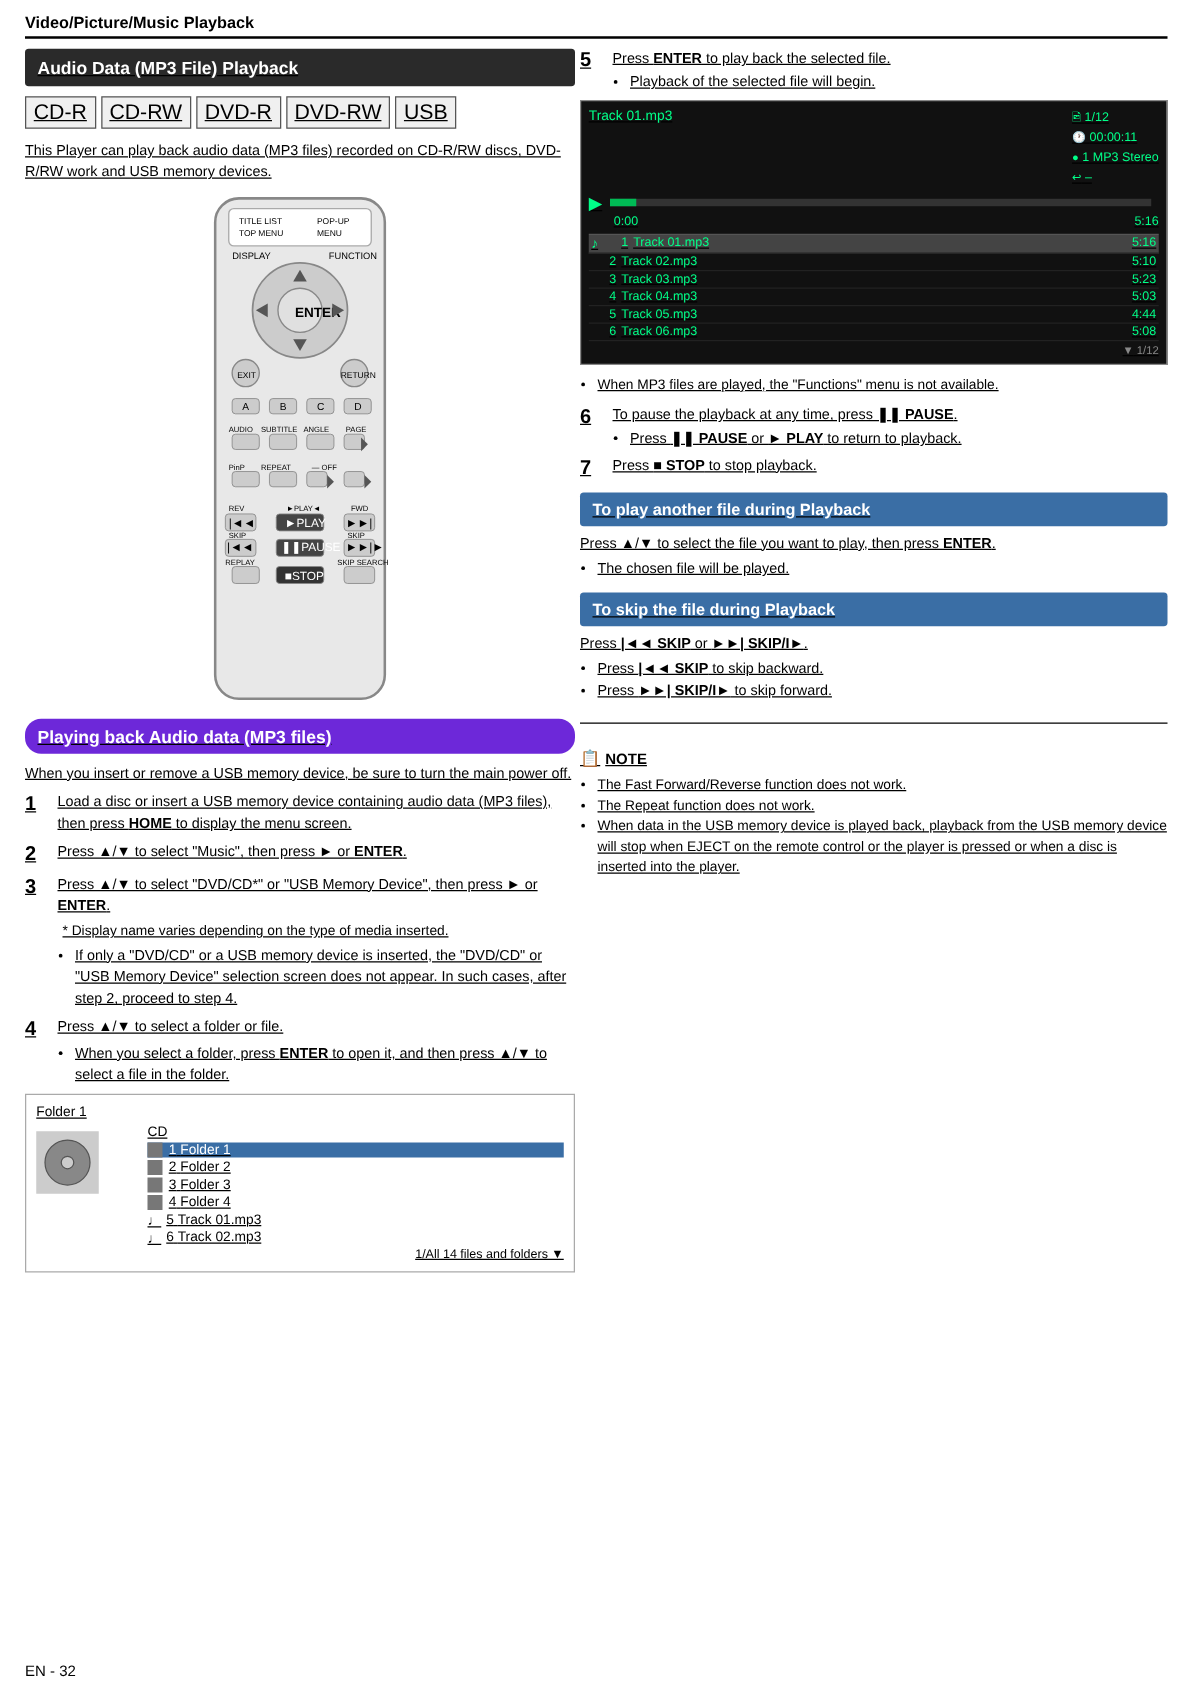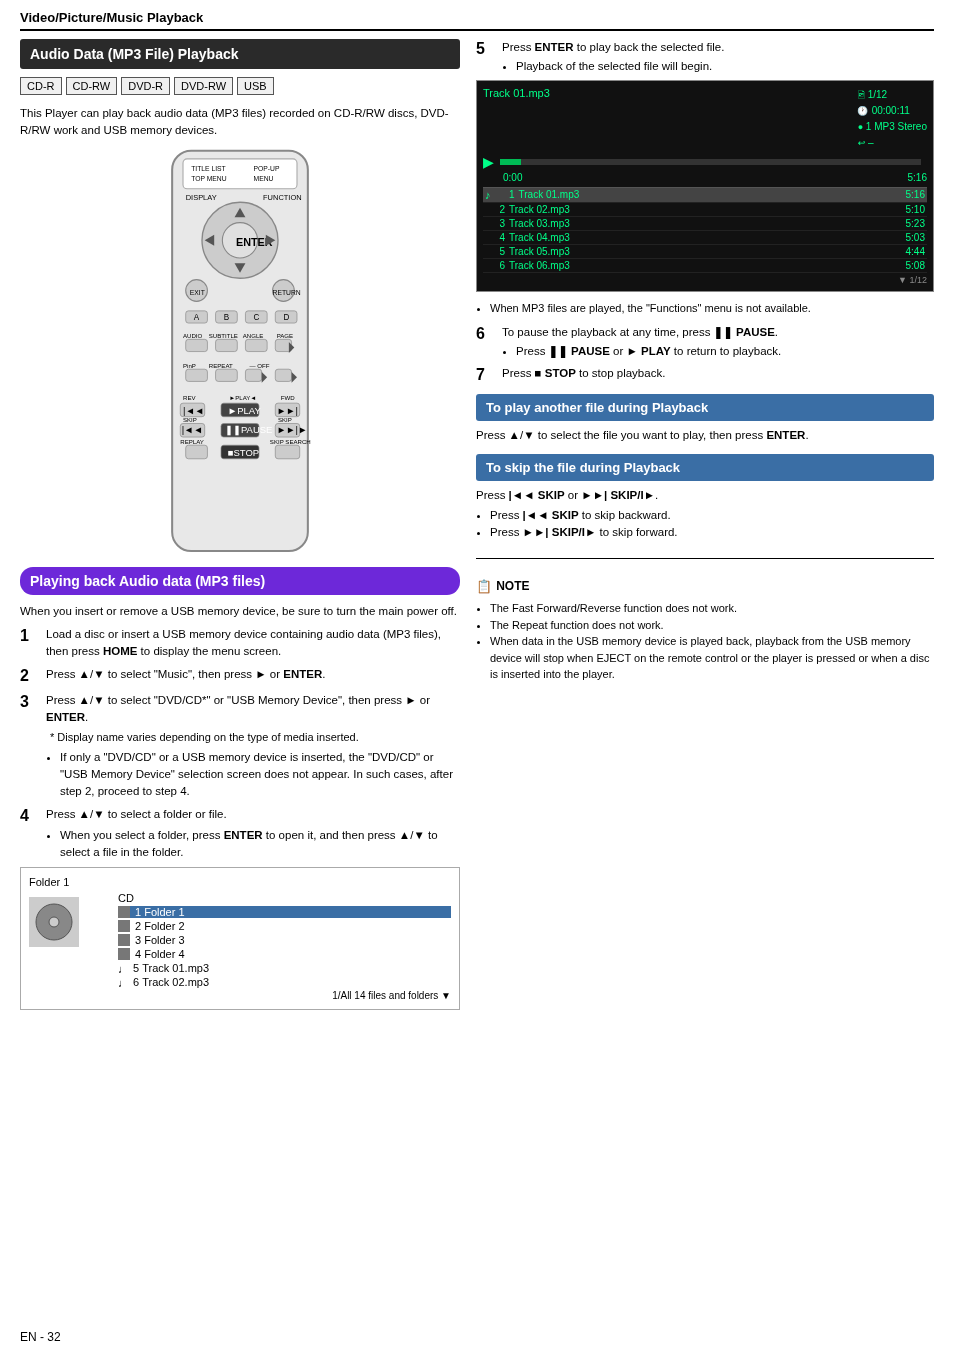--- a/index.html
+++ b/index.html
@@ -19,21 +19,22 @@
     }
     .top-header {
       font-size: 13px;
       font-weight: bold;
       border-bottom: 2px solid #000;
       padding-bottom: 4px;
       margin-bottom: 8px;
     }
     .two-col {
       display: flex;
-      gap: 16px;
+      gap: 4px;
+      text-decoration: underline;
     }
     .left-col {
       width: 440px;
       flex-shrink: 0;
     }
     .right-col {
       flex: 1;
     }
     .section-box {
       background: #2a2a2a;
@@ -45,21 +46,21 @@
       border-radius: 3px;
     }
     .media-badges {
       display: flex;
       gap: 4px;
       margin-bottom: 10px;
     }
     .badge {
       border: 1px solid #555;
       padding: 2px 6px;
-      font-size: 11px;
+      font-size: 17px;
       background: #f0f0f0;
     }
     .intro-text {
       font-size: 11.5px;
       margin-bottom: 8px;
       line-height: 1.5;
     }
     .intro-text ul {
       margin-left: 16px;
       margin-top: 4px;
@@ -554,20 +555,23 @@
       <div class="step" style="margin-bottom:10px;">
         <div class="step-num">7</div>
         <div class="step-content">
           <span>Press <b>■ STOP</b> to stop playback.</span>
         </div>
       </div>
 
       <div class="section-blue">To play another file during Playback</div>
       <div class="steps-text">
         <span>Press ▲/▼ to select the file you want to play, then press <b>ENTER</b>.</span>
+        <ul style="margin-left:14px; margin-top:3px;">
+          <li>The chosen file will be played.</li>
+        </ul>
       </div>
 
       <div class="section-blue">To skip the file during Playback</div>
       <div class="steps-text">
         <span>Press <b>|◄◄  SKIP</b> or <b>►►|  SKIP/I►</b>.</span>
         <ul style="margin-left:14px; margin-top:3px;">
           <li>Press <b>|◄◄  SKIP</b> to skip backward.</li>
           <li>Press <b>►►|  SKIP/I►</b> to skip forward.</li>
         </ul>
       </div>

